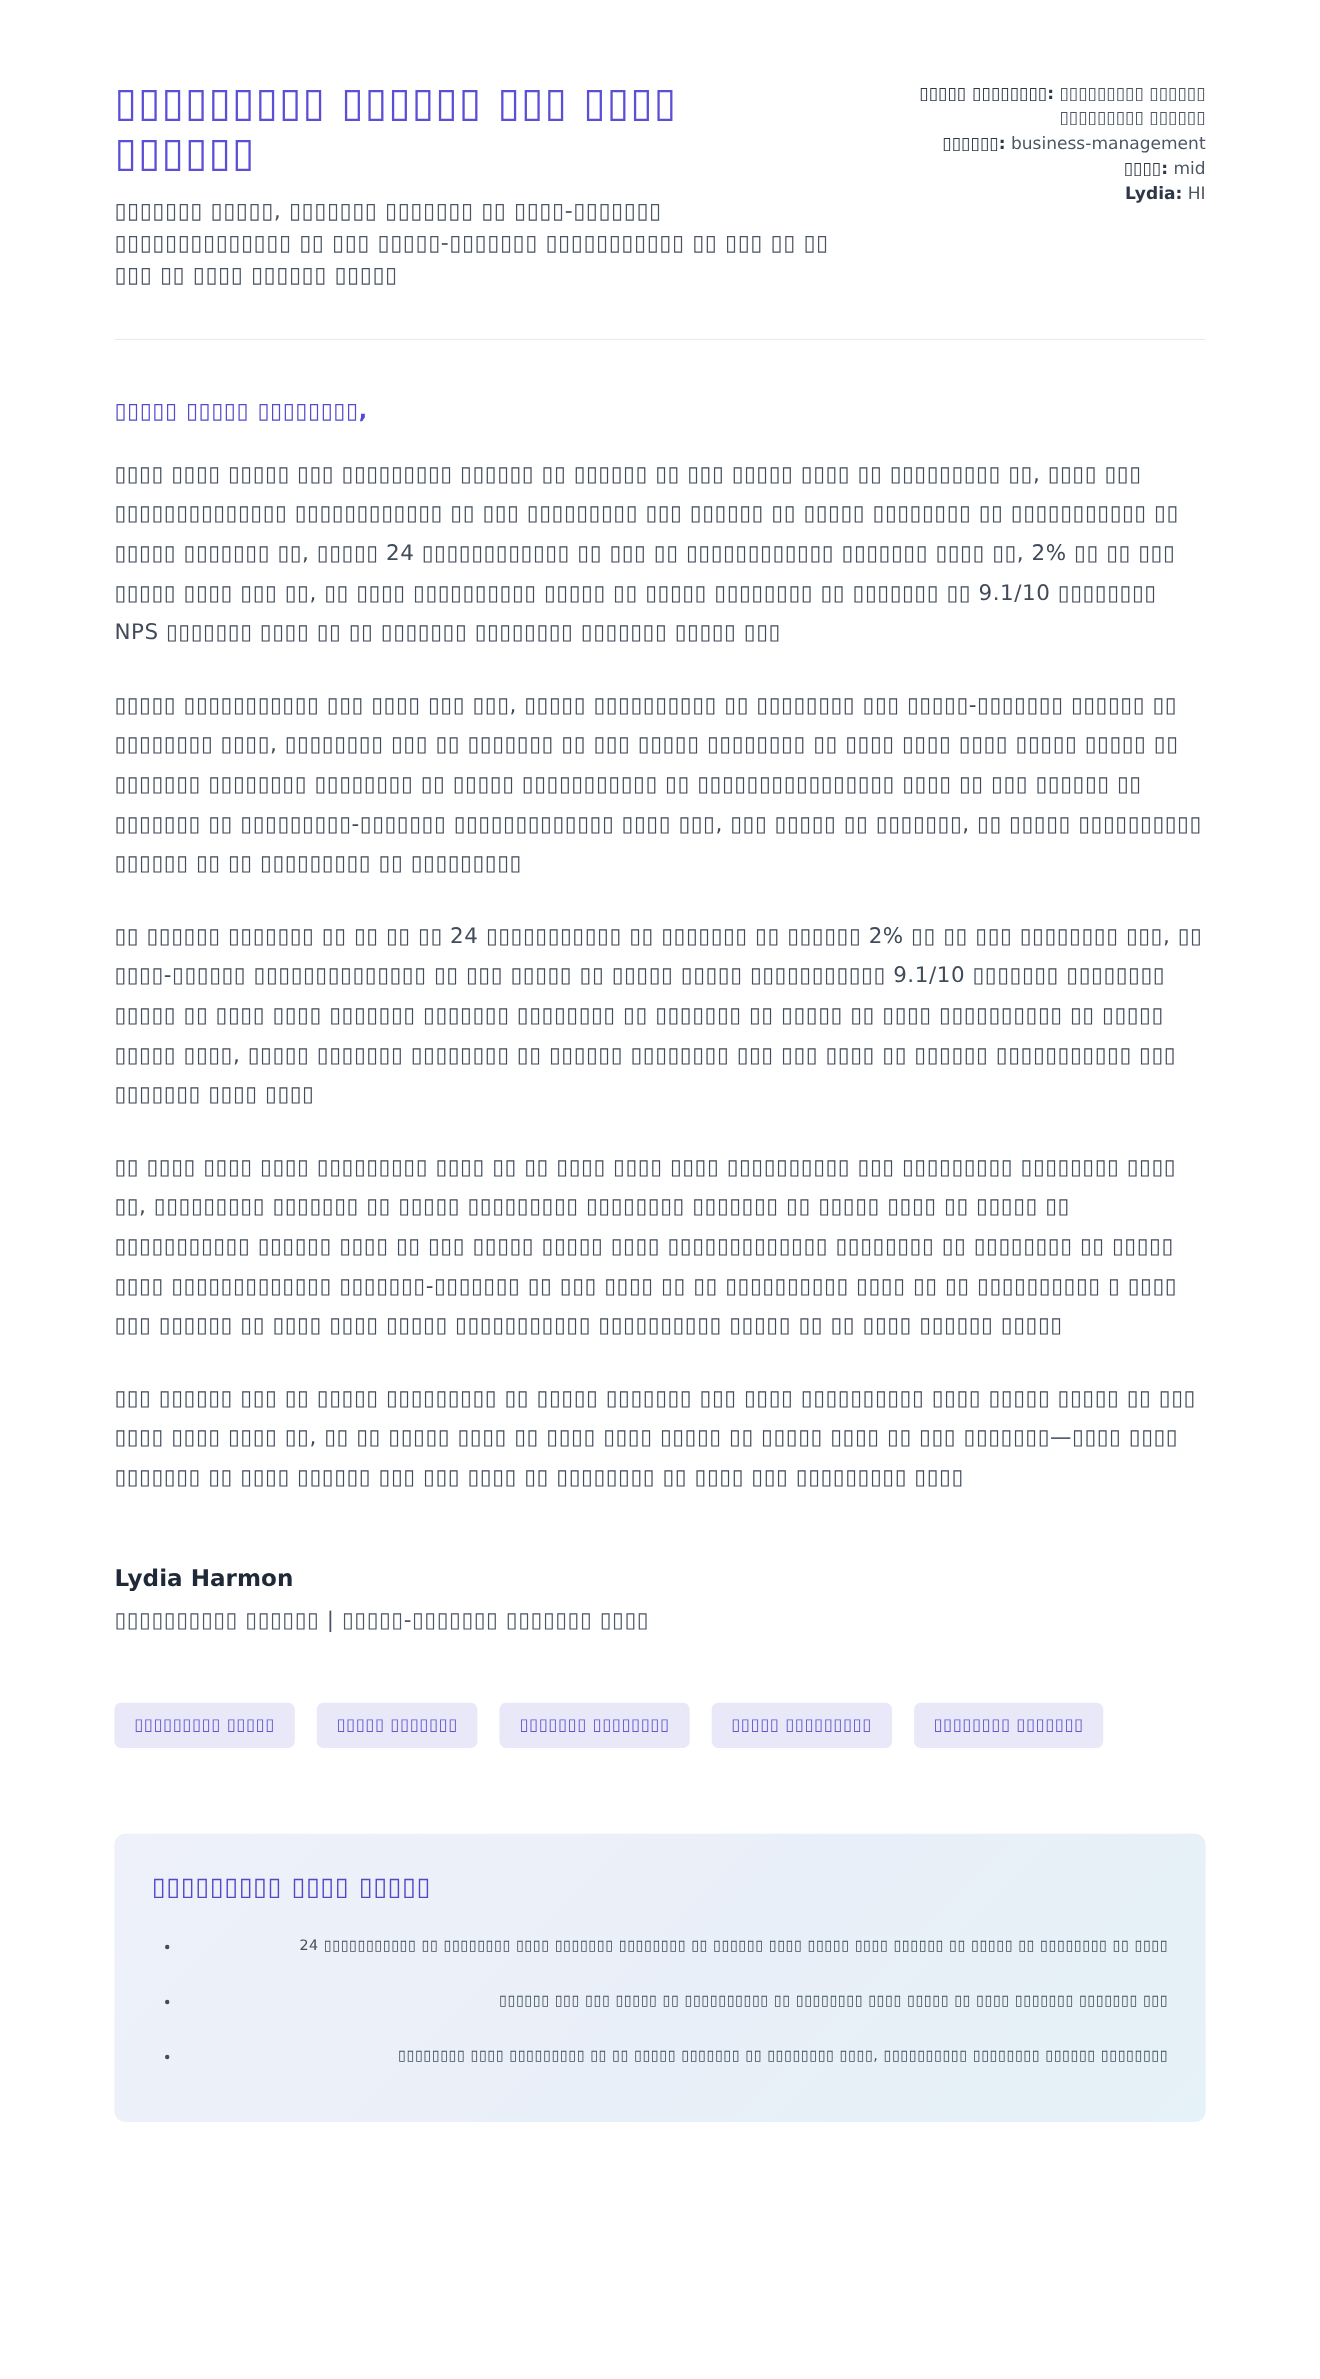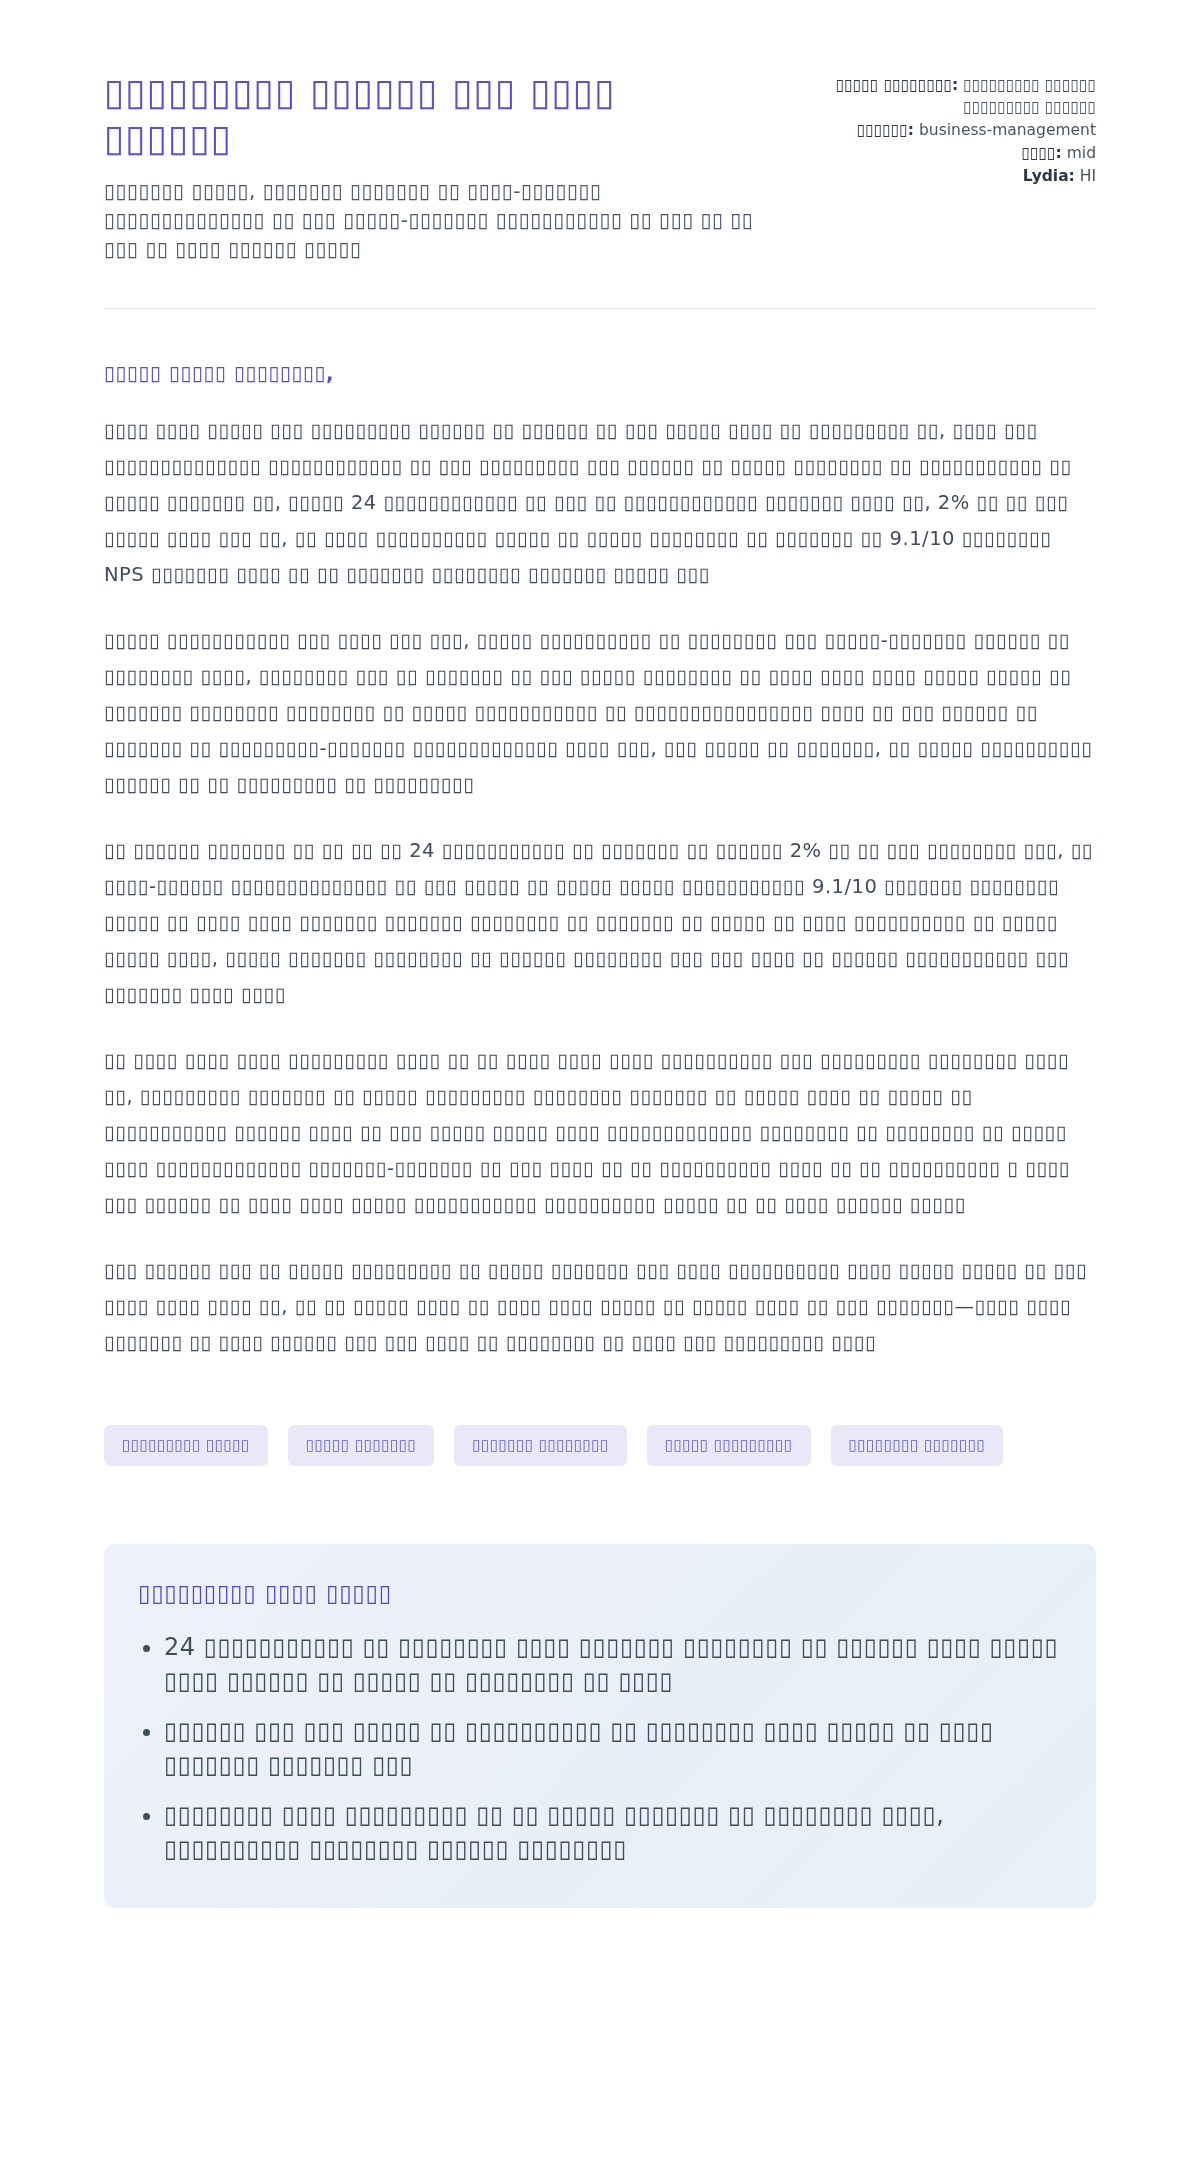--- a/index.html
+++ b/index.html
@@ -112,24 +112,25 @@
     font-weight:600;
     color:#5348c8;
     letter-spacing:0.5px;
   }
   .highlights-list{
     margin:0;
     padding:0 0 0 26px;
   }
   .highlights-list li{
     margin:0 0 16px 0;
-    font-size:24px;
+    font-size:13px;
     line-height:34px;
     color:#3f4e5a;
     letter-spacing:0.5px;
+    text-align:right;
   }
   .highlights-list li:last-child{margin-bottom:0;}
 </style>
 </head>
 <body>
 
 <div class="page">
 
   <div class="header">
     <div class="header-left">
@@ -159,20 +160,24 @@
   <hr class="divider">
 
   <p class="greeting">▯▯▯▯▯ ▯▯▯▯▯ ▯▯▯▯▯▯▯▯,</p>
 
   <p class="para">▯▯▯▯ ▯▯▯▯ ▯▯▯▯▯ ▯▯▯ ▯▯▯▯▯▯▯▯▯ ▯▯▯▯▯▯ ▯▯ ▯▯▯▯▯▯ ▯▯ ▯▯▯ ▯▯▯▯▯ ▯▯▯▯ ▯▯ ▯▯▯▯▯▯▯▯▯ ▯▯, ▯▯▯▯ ▯▯▯ ▯▯▯▯▯▯▯▯▯▯▯▯▯▯ ▯▯▯▯▯▯▯▯▯▯▯▯ ▯▯ ▯▯▯ ▯▯▯▯▯▯▯▯▯ ▯▯▯ ▯▯▯▯▯▯ ▯▯ ▯▯▯▯▯ ▯▯▯▯▯▯▯▯ ▯▯ ▯▯▯▯▯▯▯▯▯▯▯ ▯▯ ▯▯▯▯▯ ▯▯▯▯▯▯▯ ▯▯, ▯▯▯▯▯ 24 ▯▯▯▯▯▯▯▯▯▯▯▯ ▯▯ ▯▯▯ ▯▯ ▯▯▯▯▯▯▯▯▯▯▯▯ ▯▯▯▯▯▯▯ ▯▯▯▯ ▯▯, 2% ▯▯ ▯▯ ▯▯▯ ▯▯▯▯▯ ▯▯▯▯ ▯▯▯ ▯▯, ▯▯ ▯▯▯▯ ▯▯▯▯▯▯▯▯▯▯ ▯▯▯▯▯ ▯▯ ▯▯▯▯▯ ▯▯▯▯▯▯▯▯ ▯▯ ▯▯▯▯▯▯▯ ▯▯ 9.1/10 ▯▯▯▯▯▯▯▯ NPS ▯▯▯▯▯▯▯ ▯▯▯▯ ▯▯ ▯▯ ▯▯▯▯▯▯▯ ▯▯▯▯▯▯▯▯ ▯▯▯▯▯▯▯ ▯▯▯▯▯ ▯▯▯</p>
   <p class="para">▯▯▯▯▯ ▯▯▯▯▯▯▯▯▯▯▯ ▯▯▯ ▯▯▯▯ ▯▯▯ ▯▯▯, ▯▯▯▯▯ ▯▯▯▯▯▯▯▯▯▯ ▯▯ ▯▯▯▯▯▯▯▯ ▯▯▯ ▯▯▯▯▯-▯▯▯▯▯▯▯ ▯▯▯▯▯▯ ▯▯ ▯▯▯▯▯▯▯▯ ▯▯▯▯, ▯▯▯▯▯▯▯▯ ▯▯▯ ▯▯ ▯▯▯▯▯▯▯ ▯▯ ▯▯▯ ▯▯▯▯▯ ▯▯▯▯▯▯▯▯ ▯▯ ▯▯▯▯ ▯▯▯▯ ▯▯▯▯ ▯▯▯▯▯ ▯▯▯▯▯ ▯▯ ▯▯▯▯▯▯▯ ▯▯▯▯▯▯▯▯ ▯▯▯▯▯▯▯▯ ▯▯ ▯▯▯▯▯ ▯▯▯▯▯▯▯▯▯▯▯ ▯▯ ▯▯▯▯▯▯▯▯▯▯▯▯▯▯▯▯ ▯▯▯▯ ▯▯ ▯▯▯ ▯▯▯▯▯▯ ▯▯ ▯▯▯▯▯▯▯ ▯▯ ▯▯▯▯▯▯▯▯▯-▯▯▯▯▯▯▯ ▯▯▯▯▯▯▯▯▯▯▯▯▯ ▯▯▯▯ ▯▯▯, ▯▯▯ ▯▯▯▯▯ ▯▯ ▯▯▯▯▯▯▯, ▯▯ ▯▯▯▯▯ ▯▯▯▯▯▯▯▯▯▯ ▯▯▯▯▯▯ ▯▯ ▯▯ ▯▯▯▯▯▯▯▯▯ ▯▯ ▯▯▯▯▯▯▯▯▯</p>
   <p class="para">▯▯ ▯▯▯▯▯▯ ▯▯▯▯▯▯▯ ▯▯ ▯▯ ▯▯ ▯▯ 24 ▯▯▯▯▯▯▯▯▯▯▯ ▯▯ ▯▯▯▯▯▯▯ ▯▯ ▯▯▯▯▯▯ 2% ▯▯ ▯▯ ▯▯▯ ▯▯▯▯▯▯▯▯ ▯▯▯, ▯▯ ▯▯▯▯-▯▯▯▯▯▯ ▯▯▯▯▯▯▯▯▯▯▯▯▯▯ ▯▯ ▯▯▯ ▯▯▯▯▯ ▯▯ ▯▯▯▯▯ ▯▯▯▯▯ ▯▯▯▯▯▯▯▯▯▯▯ 9.1/10 ▯▯▯▯▯▯▯ ▯▯▯▯▯▯▯▯ ▯▯▯▯▯ ▯▯ ▯▯▯▯ ▯▯▯▯ ▯▯▯▯▯▯▯ ▯▯▯▯▯▯▯ ▯▯▯▯▯▯▯▯ ▯▯ ▯▯▯▯▯▯▯ ▯▯ ▯▯▯▯▯ ▯▯ ▯▯▯▯ ▯▯▯▯▯▯▯▯▯▯ ▯▯ ▯▯▯▯▯ ▯▯▯▯▯ ▯▯▯▯, ▯▯▯▯▯ ▯▯▯▯▯▯▯ ▯▯▯▯▯▯▯▯ ▯▯ ▯▯▯▯▯▯ ▯▯▯▯▯▯▯▯ ▯▯▯ ▯▯▯ ▯▯▯▯ ▯▯ ▯▯▯▯▯▯ ▯▯▯▯▯▯▯▯▯▯▯ ▯▯▯ ▯▯▯▯▯▯▯ ▯▯▯▯ ▯▯▯▯</p>
   <p class="para">▯▯ ▯▯▯▯ ▯▯▯▯ ▯▯▯▯ ▯▯▯▯▯▯▯▯▯ ▯▯▯▯ ▯▯ ▯▯ ▯▯▯▯ ▯▯▯▯ ▯▯▯▯ ▯▯▯▯▯▯▯▯▯▯ ▯▯▯ ▯▯▯▯▯▯▯▯▯ ▯▯▯▯▯▯▯▯ ▯▯▯▯ ▯▯, ▯▯▯▯▯▯▯▯▯ ▯▯▯▯▯▯▯ ▯▯ ▯▯▯▯▯ ▯▯▯▯▯▯▯▯▯ ▯▯▯▯▯▯▯▯ ▯▯▯▯▯▯▯ ▯▯ ▯▯▯▯▯ ▯▯▯▯ ▯▯ ▯▯▯▯▯ ▯▯ ▯▯▯▯▯▯▯▯▯▯▯ ▯▯▯▯▯▯ ▯▯▯▯ ▯▯ ▯▯▯ ▯▯▯▯▯ ▯▯▯▯▯ ▯▯▯▯ ▯▯▯▯▯▯▯▯▯▯▯▯▯ ▯▯▯▯▯▯▯▯ ▯▯ ▯▯▯▯▯▯▯▯ ▯▯ ▯▯▯▯▯ ▯▯▯▯ ▯▯▯▯▯▯▯▯▯▯▯▯▯ ▯▯▯▯▯▯▯-▯▯▯▯▯▯▯ ▯▯ ▯▯▯ ▯▯▯▯ ▯▯ ▯▯ ▯▯▯▯▯▯▯▯▯▯ ▯▯▯▯ ▯▯ ▯▯ ▯▯▯▯▯▯▯▯▯▯ ▯ ▯▯▯▯ ▯▯▯ ▯▯▯▯▯▯ ▯▯ ▯▯▯▯ ▯▯▯▯ ▯▯▯▯▯ ▯▯▯▯▯▯▯▯▯▯▯ ▯▯▯▯▯▯▯▯▯▯ ▯▯▯▯▯ ▯▯ ▯▯ ▯▯▯▯ ▯▯▯▯▯▯ ▯▯▯▯▯</p>
   <p class="para">▯▯▯ ▯▯▯▯▯▯ ▯▯▯ ▯▯ ▯▯▯▯▯ ▯▯▯▯▯▯▯▯▯ ▯▯ ▯▯▯▯▯ ▯▯▯▯▯▯▯ ▯▯▯ ▯▯▯▯ ▯▯▯▯▯▯▯▯▯▯ ▯▯▯▯ ▯▯▯▯▯ ▯▯▯▯▯ ▯▯ ▯▯▯ ▯▯▯▯ ▯▯▯▯ ▯▯▯▯ ▯▯, ▯▯ ▯▯ ▯▯▯▯▯ ▯▯▯▯ ▯▯ ▯▯▯▯ ▯▯▯▯ ▯▯▯▯▯ ▯▯ ▯▯▯▯▯ ▯▯▯▯ ▯▯ ▯▯▯ ▯▯▯▯▯▯▯—▯▯▯▯ ▯▯▯▯ ▯▯▯▯▯▯▯ ▯▯ ▯▯▯▯ ▯▯▯▯▯▯ ▯▯▯ ▯▯▯ ▯▯▯▯ ▯▯ ▯▯▯▯▯▯▯▯ ▯▯ ▯▯▯▯ ▯▯▯ ▯▯▯▯▯▯▯▯▯ ▯▯▯▯</p>
 
+  <div class="signature">
+    <p class="sig-name">Lydia Harmon</p>
+    <p class="sig-role">▯▯▯▯▯▯▯▯▯▯ ▯▯▯▯▯▯ | ▯▯▯▯▯-▯▯▯▯▯▯▯ ▯▯▯▯▯▯▯ ▯▯▯▯</p>
+  </div>
 
   <div class="tags">
     <span class="tag">▯▯▯▯▯▯▯▯▯ ▯▯▯▯▯</span>
     <span class="tag">▯▯▯▯▯ ▯▯▯▯▯▯▯</span>
     <span class="tag">▯▯▯▯▯▯▯ ▯▯▯▯▯▯▯▯</span>
     <span class="tag">▯▯▯▯▯ ▯▯▯▯▯▯▯▯▯</span>
     <span class="tag">▯▯▯▯▯▯▯▯ ▯▯▯▯▯▯▯</span>
   </div>
 
   <div class="highlights">

